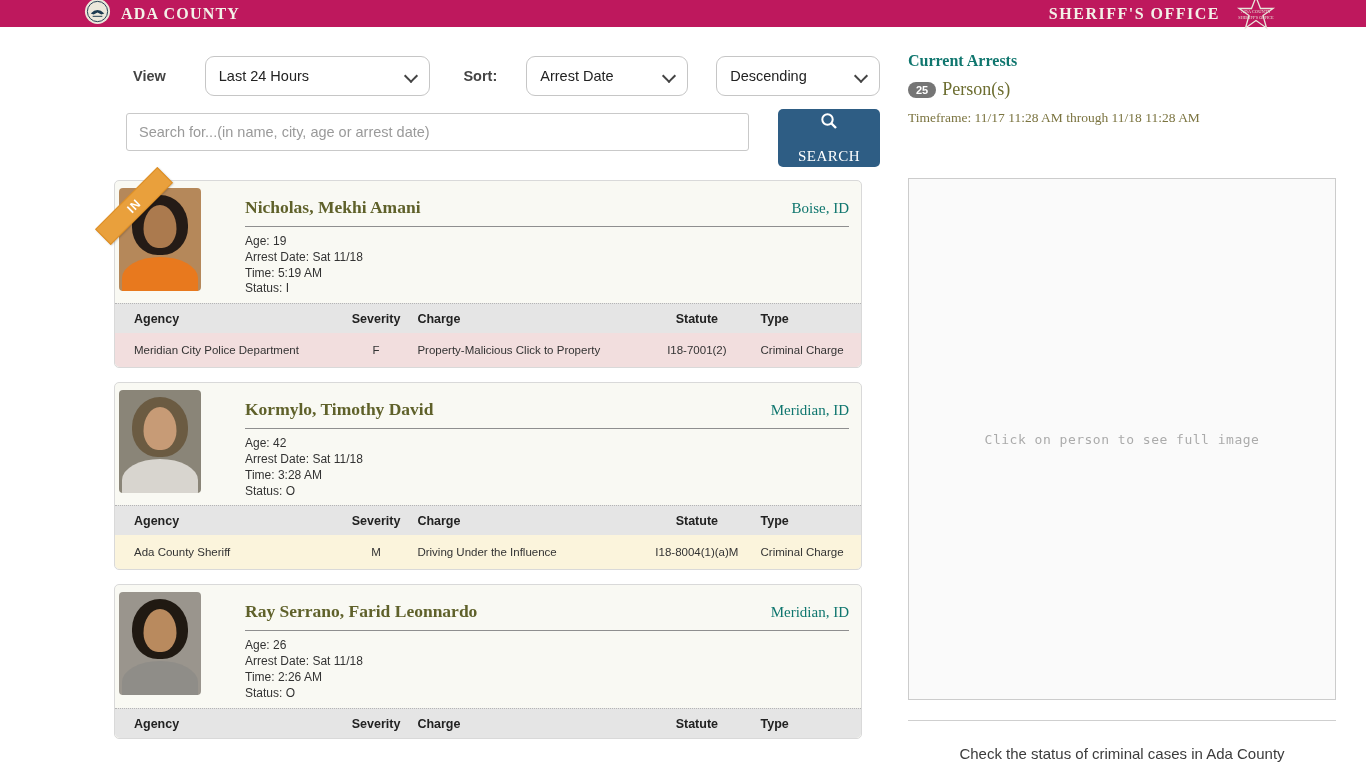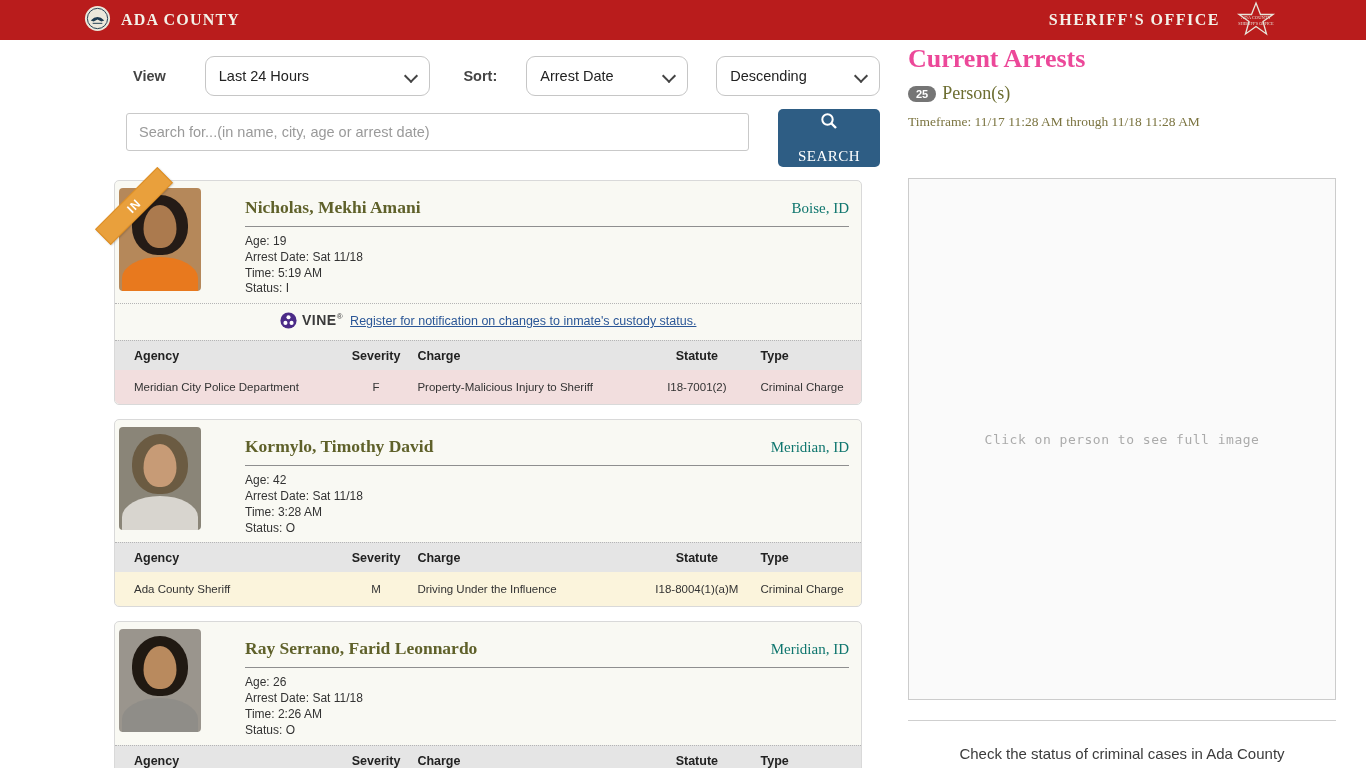--- a/index.html
+++ b/index.html
@@ -1,20 +1,20 @@
 <!DOCTYPE html>
 <html><head>
 <meta charset="utf-8">
 <style>
   * { box-sizing: border-box; margin: 0; padding: 0; }
   html, body { width: 1366px; height: 768px; overflow: hidden; background: #ffffff;
     font-family: "Liberation Sans", sans-serif; }
 
   
-  .topbar { height: 40px; background: #b91c1c; display: flex; align-items: center;
+  .topbar { height: 27px; background: #be185d; display: flex; align-items: center;
     justify-content: space-between; padding: 0 84px; }
   .topbar-left, .topbar-right { display: flex; align-items: center; gap: 10px; }
   .county-title { color: #f3f1e8; font-family: "Liberation Serif", serif; font-size: 16px;
     font-weight: 600; letter-spacing: 1.2px; }
   .office-title { color: #f3f1e8; font-family: "Liberation Serif", serif; font-size: 16px;
     font-weight: 600; letter-spacing: 1.5px; }
   .seal { width: 27px; height: 27px; }
   .star-badge { position: relative; width: 52px; height: 38px; }
 
   
@@ -86,22 +86,22 @@
   table.charges th:first-child, table.charges td:first-child { padding-left: 19px; width: 30%; }
   table.charges th:nth-child(2), table.charges td:nth-child(2) { text-align: center; width: 10%; }
   table.charges th:nth-child(3), table.charges td:nth-child(3) { width: 30%; }
   table.charges th:nth-child(4), table.charges td:nth-child(4) { text-align: center; width: 16%; }
   table.charges th:nth-child(5), table.charges td:nth-child(5) { width: 14%; }
   tr.felony { background: #f2dede; }
   tr.misdemeanor { background: #fbf4dc; }
 
   
   .right-col { position: absolute; left: 908px; top: 40px; width: 428px; height: 728px; }
-  .ra-title { font-family: "Liberation Serif", serif; font-size: 26px; font-weight: bold;
-    color: #ec4899; margin-top: 4px; }
+  .ra-title { font-family: "Liberation Serif", serif; font-size: 16px; font-weight: bold;
+    color: #0f766e; margin-top: 12px; }
   .count-row { margin-top: 9px; display: flex; align-items: center; gap: 6px; }
   .count-badge { background: #757575; color: #fff; font-size: 11px; font-weight: bold;
     border-radius: 10px; padding: 2px 8px; }
   .count-suffix { font-family: "Liberation Serif", serif; font-size: 18px; color: #6d6e31; }
   .timeframe { margin-top: 10px; font-family: "Liberation Serif", serif; font-size: 13.5px;
     color: #7b7440; }
   .preview-box { position: absolute; top: 138px; left: 0; width: 428px; height: 522px;
     border: 1px solid #cccccc; background: #fafafa; display: flex; align-items: center;
     justify-content: center; }
   .preview-text { font-family: "DejaVu Sans Mono", monospace; font-size: 13px; color: #ababab;
@@ -181,48 +181,36 @@
           <span class="person-name">Nicholas, Mekhi Amani</span>
           <span class="person-city">Boise, ID</span>
         </div>
         <hr class="name-rule">
         <div class="detail-line"><span>Age:</span> <span>19</span></div>
         <div class="detail-line"><span>Arrest Date:</span> <span>Sat 11/18</span></div>
         <div class="detail-line"><span>Time:</span> <span>5:19 AM</span></div>
         <div class="detail-line"><span>Status:</span> <span>I</span></div>
       </div>
     </div>
-    <div class="vine-row">
-      <span class="vine-ico">
-        <svg width="17" height="17" viewBox="0 0 20 20">
-          <circle cx="10" cy="10" r="9.5" fill="#4b2b87"></circle>
-          <circle cx="10" cy="6.3" r="2.4" fill="#ffffff"></circle>
-          <circle cx="6.4" cy="12.8" r="2.4" fill="#ffffff"></circle>
-          <circle cx="13.6" cy="12.8" r="2.4" fill="#ffffff"></circle>
-          <circle cx="10" cy="10" r="1.2" fill="#4b2b87"></circle>
-        </svg>
-      </span><span class="vine-brand">VINE</span><span class="vine-reg">®</span>
-      <a class="vine-link" href="#">Register for notification on changes to inmate's custody status.</a>
-    </div>
     <div class="charges-wrap">
       <table class="charges">
         <thead>
           <tr>
             <th>Agency</th>
             <th>Severity</th>
             <th>Charge</th>
             <th>Statute</th>
             <th>Type</th>
           </tr>
         </thead>
         <tbody>
   <tr class="felony">
     <td>Meridian City Police Department</td>
     <td>F</td>
-    <td>Property-Malicious Injury to Sheriff</td>
+    <td>Property-Malicious Click to Property</td>
     <td>I18-7001(2)</td>
     <td>Criminal Charge</td>
   </tr>
 </tbody>
       </table>
     </div>
   </section>
 
   <section class="card">
 

